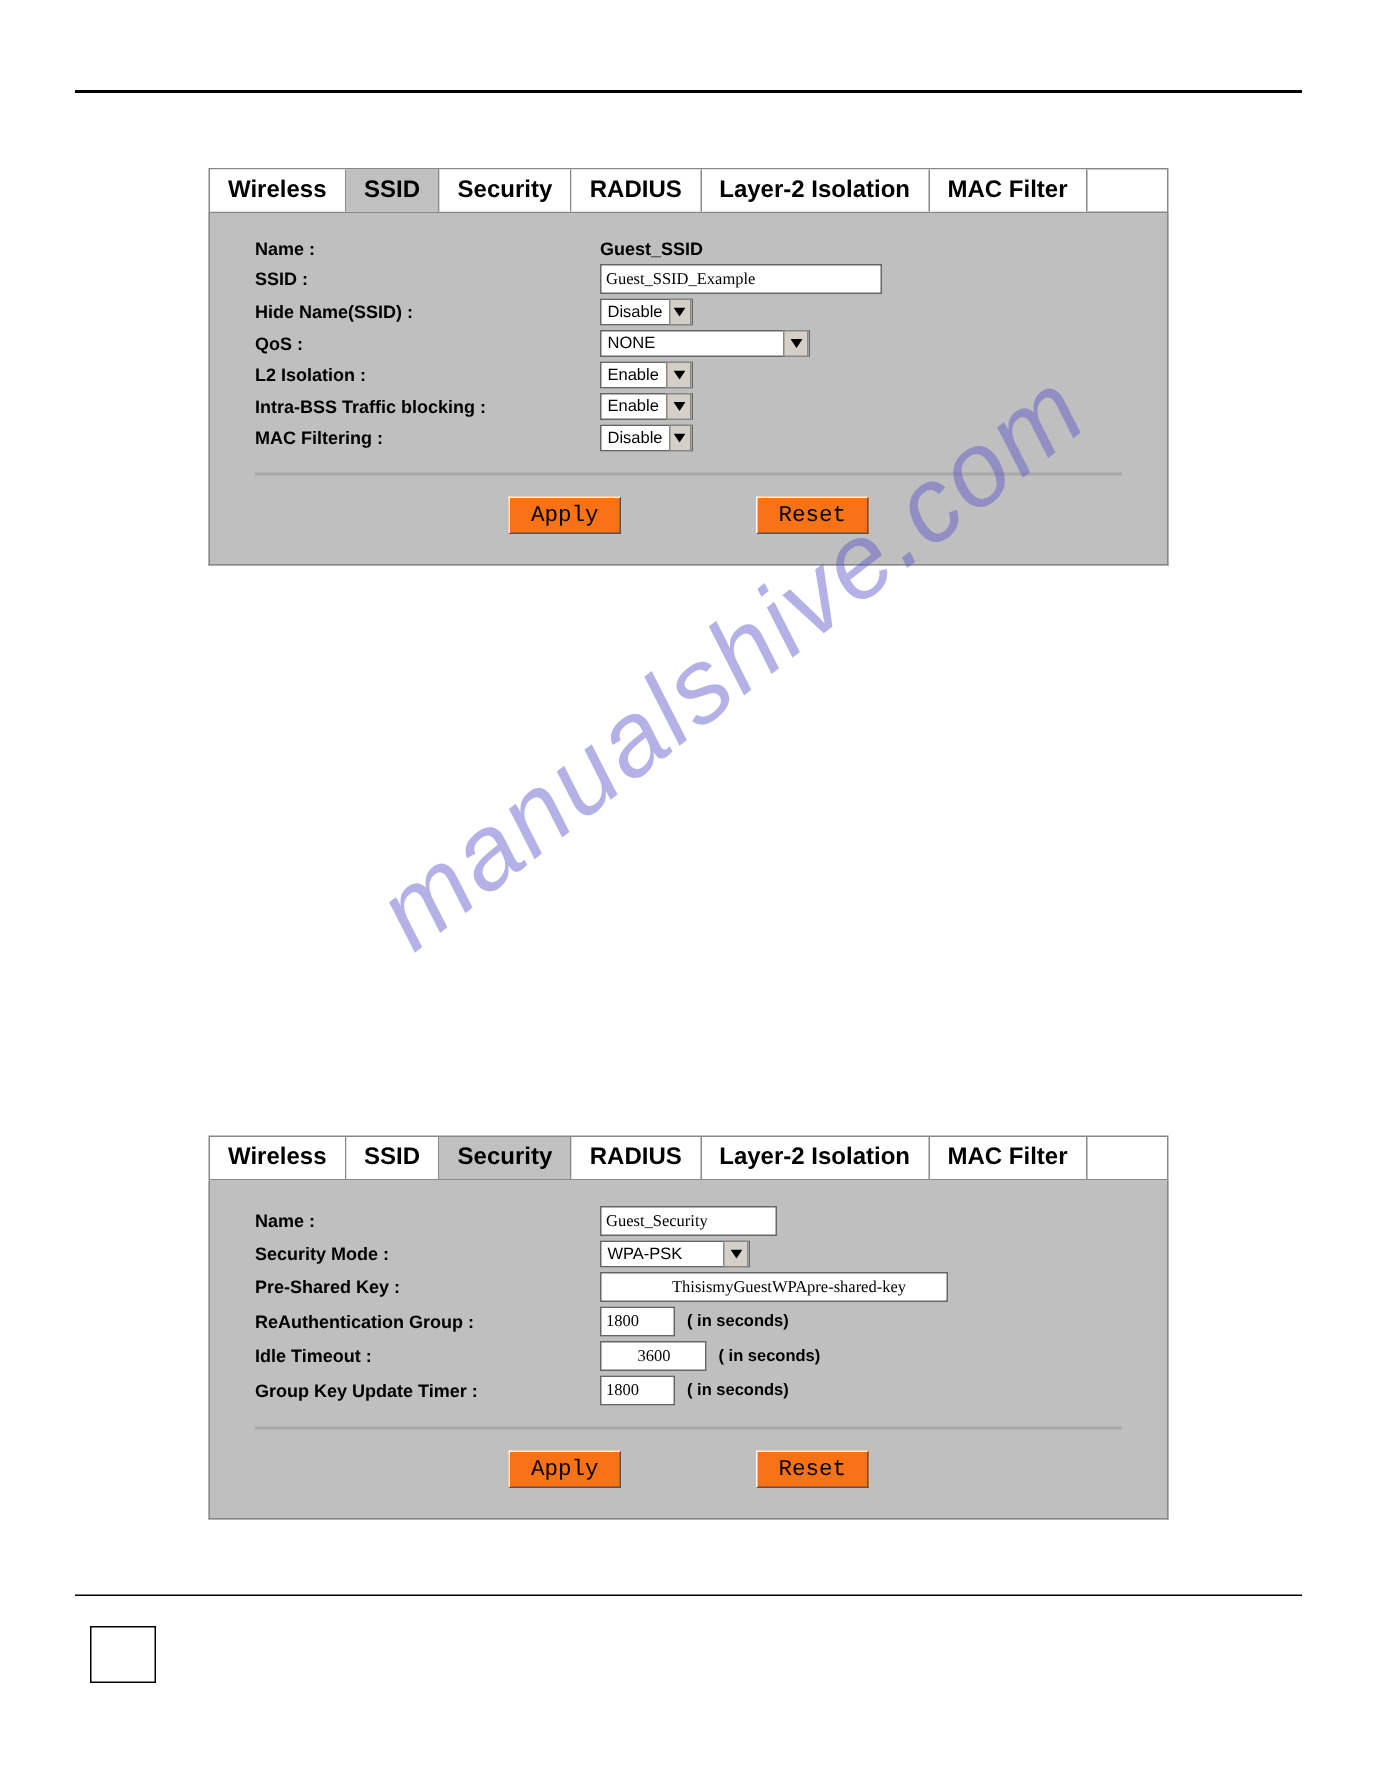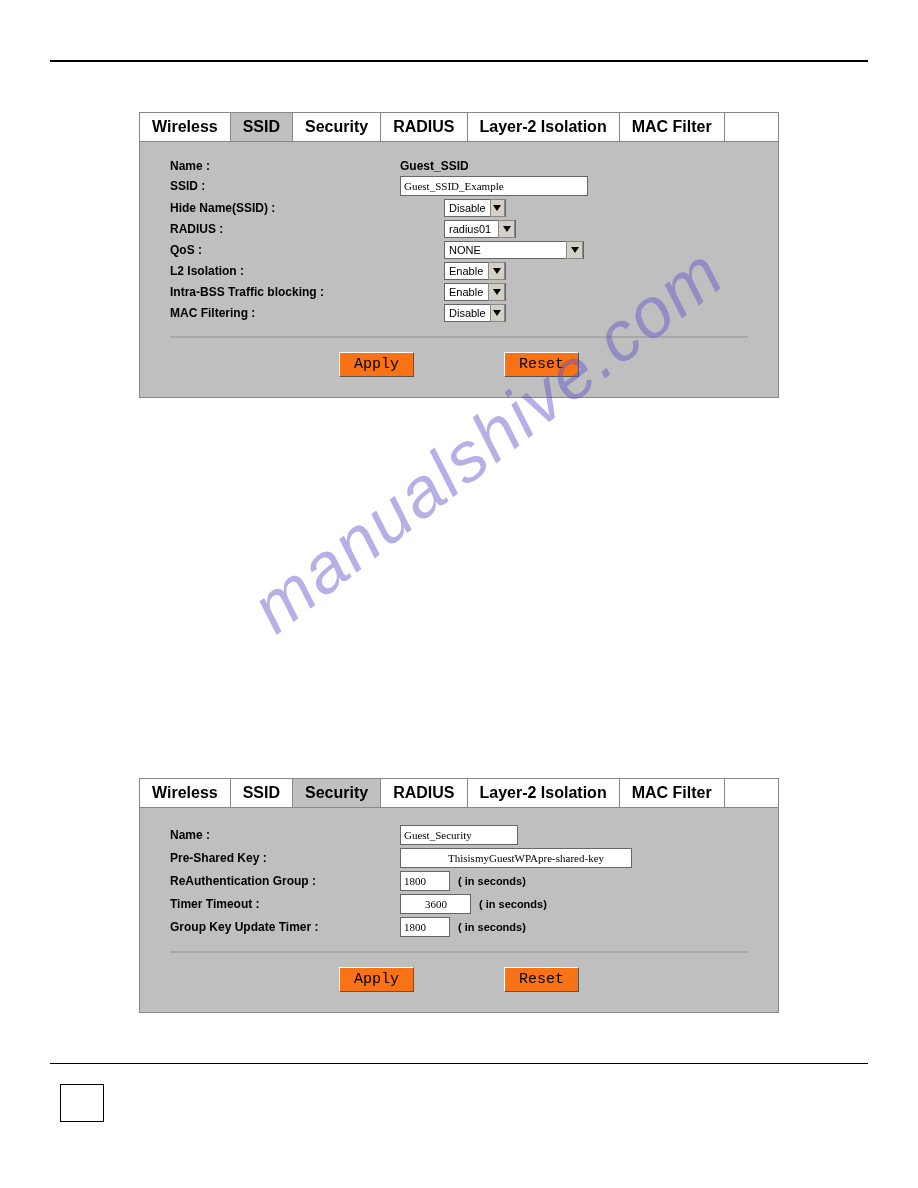--- a/index.html
+++ b/index.html
@@ -73,21 +73,20 @@
   }
   .select {
     font-family: Arial, sans-serif;
     font-size: 11px;
     display: inline-flex;
     align-items: center;
     border: 1px solid #666;
     background: #fff;
     height: 18px;
     box-sizing: border-box;
-    margin-left: 44px;
   }
   .select-text {
     padding: 0 4px;
     flex: 1;
   }
   .select-btn {
     width: 15px;
     height: 16px;
     background: #d4d0c8;
     border: 1px solid #888;
@@ -170,31 +169,20 @@
         <div class="select" style="width:62px">
           <span class="select-text">Disable</span>
           <span class="select-btn">
               <svg viewBox="0 0 8 6">
                 <path d="M0 0 L8 0 L4 6 Z" fill="#000"></path>
               </svg>
             </span>
         </div>
       </div>
       <div class="form-row">
-        <div class="form-label">RADIUS :</div>
-        <div class="select" style="width:72px">
-          <span class="select-text">radius01</span>
-          <span class="select-btn">
-              <svg viewBox="0 0 8 6">
-                <path d="M0 0 L8 0 L4 6 Z" fill="#000"></path>
-              </svg>
-            </span>
-        </div>
-      </div>
-      <div class="form-row">
         <div class="form-label">QoS :</div>
         <div class="select" style="width:140px">
           <span class="select-text">NONE</span>
           <span class="select-btn">
               <svg viewBox="0 0 8 6">
                 <path d="M0 0 L8 0 L4 6 Z" fill="#000"></path>
               </svg>
             </span>
         </div>
       </div>
@@ -249,30 +237,41 @@
       <div class="tab">RADIUS</div>
       <div class="tab">Layer-2 Isolation</div>
       <div class="tab">MAC Filter</div>
     </div>
     <div class="panel-body">
       <div class="form-row">
         <div class="form-label">Name :</div>
         <input class="text-input" style="width: 110px;" value="Guest_Security">
       </div>
       <div class="form-row">
+        <div class="form-label">Security Mode :</div>
+        <div class="select" style="width:100px">
+          <span class="select-text">WPA-PSK</span>
+          <span class="select-btn">
+              <svg viewBox="0 0 8 6">
+                <path d="M0 0 L8 0 L4 6 Z" fill="#000"></path>
+              </svg>
+            </span>
+        </div>
+      </div>
+      <div class="form-row">
         <div class="form-label">Pre-Shared Key :</div>
         <input class="text-input" style="width: 180px; padding-left: 47px;" value="ThisismyGuestWPApre-shared-key">
       </div>
       <div class="form-row">
         <div class="form-label">ReAuthentication Group :</div>
         <input class="text-input" style="width: 42px;" value="1800">
         <span class="suffix">( in seconds)</span>
       </div>
       <div class="form-row">
-        <div class="form-label">Timer Timeout :</div>
+        <div class="form-label">Idle Timeout :</div>
         <input class="text-input" style="width: 42px; padding-left: 24px;" value="3600">
         <span class="suffix">( in seconds)</span>
       </div>
       <div class="form-row">
         <div class="form-label">Group Key Update Timer :</div>
         <input class="text-input" style="width: 42px;" value="1800">
         <span class="suffix">( in seconds)</span>
       </div>
       <div class="divider-line"></div>
       <div class="btn-row">

